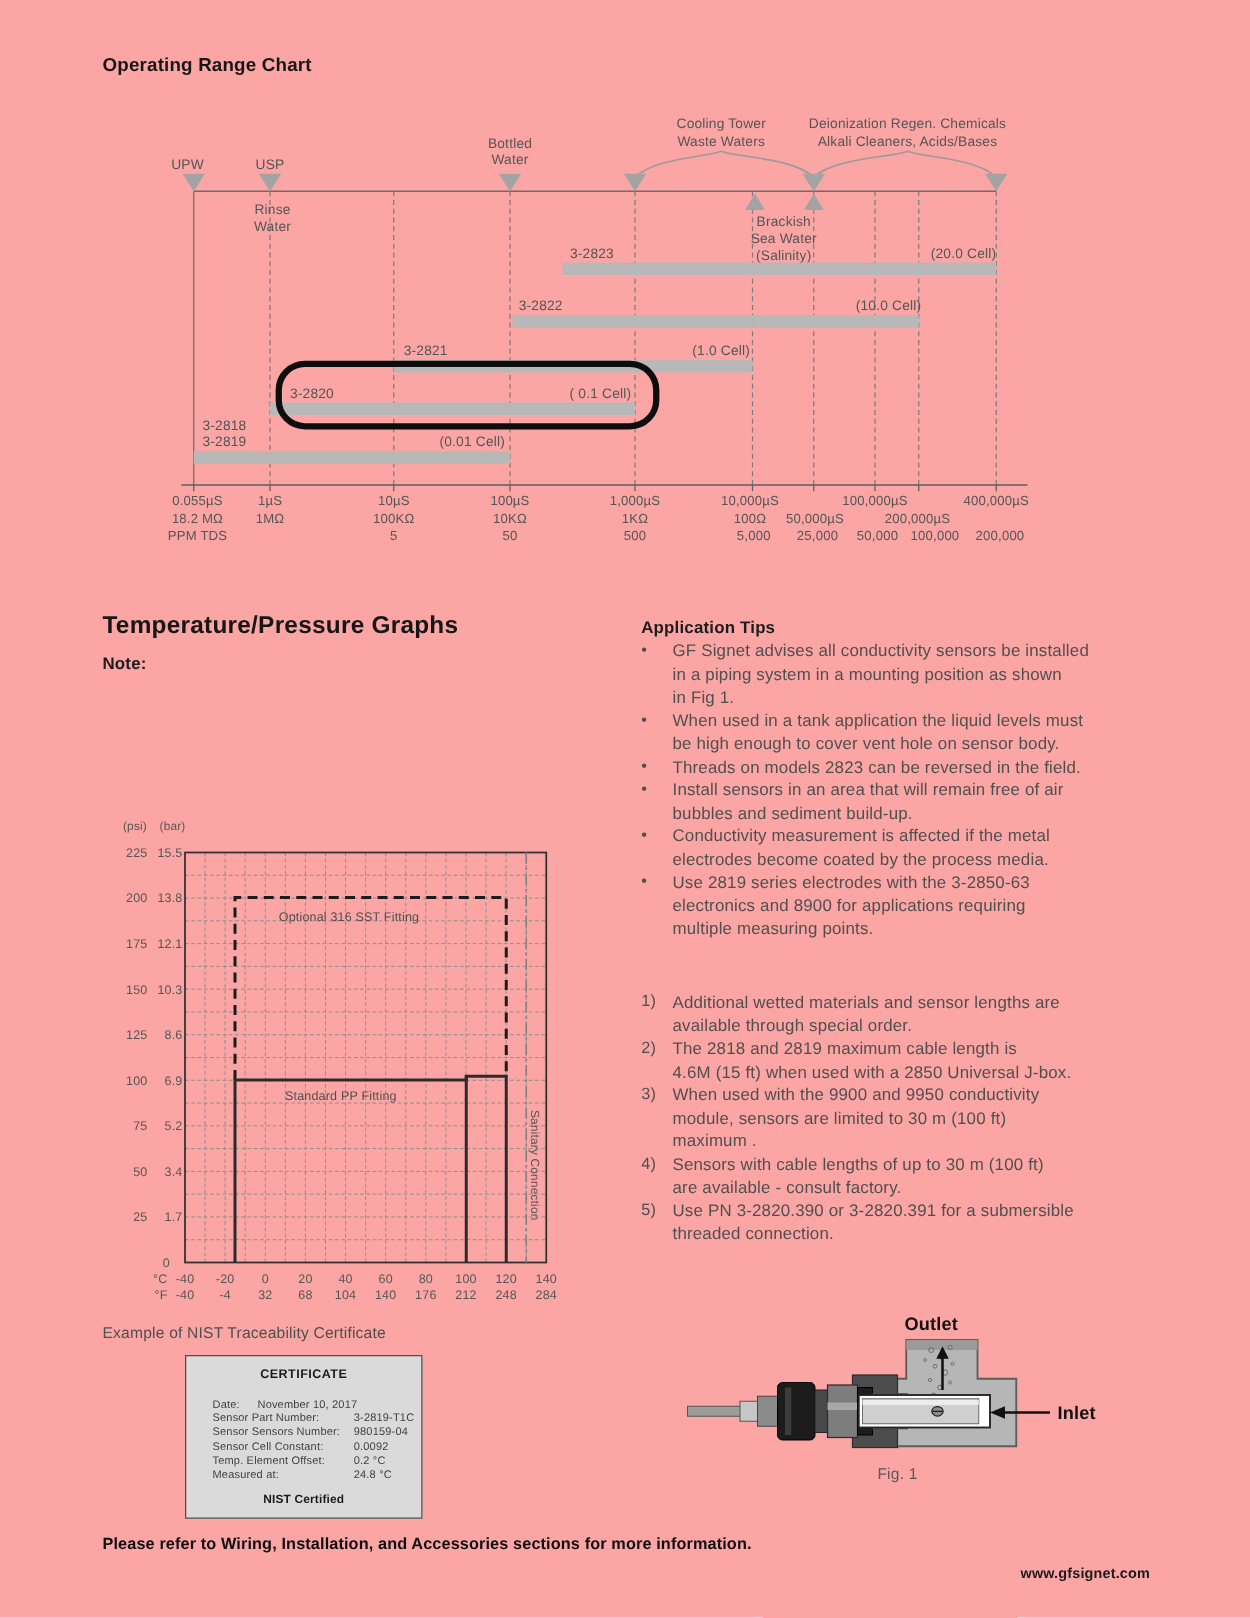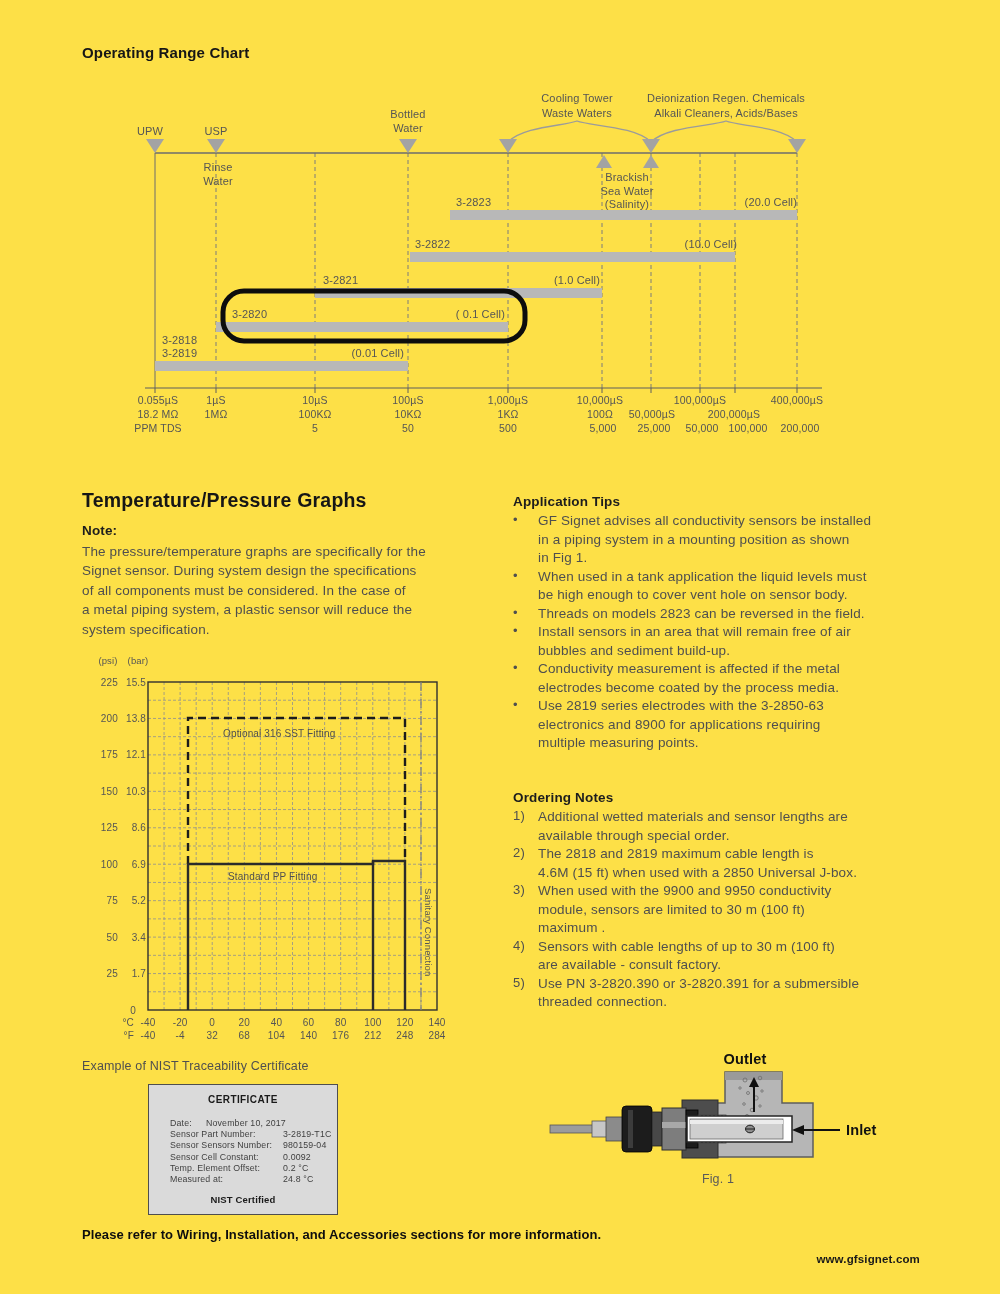--- a/index.html
+++ b/index.html
@@ -1,16 +1,16 @@
 <!DOCTYPE html>
 <html><head>
 <meta charset="utf-8">
 <style>
   html,body{margin:0;padding:0;background:#fff;}
-  .page{position:relative;width:1000px;height:1294px;background:#fde047;overflow:hidden;
+  .page{position:relative;width:1000px;height:1294px;background:#fca5a5;overflow:hidden;
         font-family:"Liberation Sans",sans-serif;color:#4b4b4b;letter-spacing:.15px;}
   .abs{position:absolute;}
   .h1{font-size:15px;font-weight:bold;color:#161616;}
   .h2{font-size:19.5px;font-weight:bold;color:#161616;letter-spacing:.2px;}
   .h3{font-size:13.5px;font-weight:bold;color:#1d1d1d;}
   .body-txt{font-size:13.5px;line-height:19.4px;white-space:pre-line;color:#4f4f4f;}
   .list{width:412px;}
   .list-row{display:flex;align-items:flex-start;}
   .list-marker{flex:0 0 25px;font-size:13px;color:#4f4f4f;padding-top:0;}
   .list-text{flex:1;font-size:13.5px;line-height:18.5px;white-space:pre-line;color:#4f4f4f;}
@@ -117,25 +117,20 @@
       <text x="508" y="352" font-size="10.5px" fill="#555" text-anchor="middle">500</text>
       <text x="603" y="352" font-size="10.5px" fill="#555" text-anchor="middle">5,000</text>
       <text x="654" y="352" font-size="10.5px" fill="#555" text-anchor="middle">25,000</text>
       <text x="702" y="352" font-size="10.5px" fill="#555" text-anchor="middle">50,000</text>
       <text x="748" y="352" font-size="10.5px" fill="#555" text-anchor="middle">100,000</text>
       <text x="800" y="352" font-size="10.5px" fill="#555" text-anchor="middle">200,000</text>
     </svg>
 
   <div class="abs h2" style="left:82px;top:489px;">Temperature/Pressure Graphs</div>
   <div class="abs h3" style="left:82px;top:523px;">Note:</div>
-  <div class="abs body-txt" style="left:82px;top:542px;width:420px;">The pressure/temperature graphs are specifically for the
-Signet sensor.  During system design the specifications
-of all components must be considered.  In the case of
-a metal piping system, a plastic sensor will reduce the
-system specification.</div>
 
   <svg class="abs" id="tp-graph" style="left:80px;top:648px;" width="395" height="400">
       <line x1="84.05555555555556" y1="34" x2="84.05555555555556" y2="362" stroke="#8f8f8f" stroke-width="0.8" stroke-dasharray="3 2"></line>
       <line x1="100.11111111111111" y1="34" x2="100.11111111111111" y2="362" stroke="#8f8f8f" stroke-width="0.8" stroke-dasharray="3 2"></line>
       <line x1="116.16666666666666" y1="34" x2="116.16666666666666" y2="362" stroke="#8f8f8f" stroke-width="0.8" stroke-dasharray="3 2"></line>
       <line x1="132.22222222222223" y1="34" x2="132.22222222222223" y2="362" stroke="#8f8f8f" stroke-width="0.8" stroke-dasharray="3 2"></line>
       <line x1="148.27777777777777" y1="34" x2="148.27777777777777" y2="362" stroke="#8f8f8f" stroke-width="0.8" stroke-dasharray="3 2"></line>
       <line x1="164.33333333333331" y1="34" x2="164.33333333333331" y2="362" stroke="#8f8f8f" stroke-width="0.8" stroke-dasharray="3 2"></line>
       <line x1="180.38888888888889" y1="34" x2="180.38888888888889" y2="362" stroke="#8f8f8f" stroke-width="0.8" stroke-dasharray="3 2"></line>
       <line x1="196.44444444444446" y1="34" x2="196.44444444444446" y2="362" stroke="#8f8f8f" stroke-width="0.8" stroke-dasharray="3 2"></line>
@@ -255,21 +250,20 @@
         <div class="list-row">
           <span class="list-marker">•</span>
           <div class="list-text">Use 2819 series electrodes with the 3-2850-63
 electronics and 8900 for applications requiring
 multiple measuring points.</div>
         </div>
       </div>
   </div>
 
   <div class="abs" style="left:513px;top:790px;">
-    <div class="h3">Ordering Notes</div>
     <div class="list" style="margin-top:3px;">
 
         <div class="list-row">
           <span class="list-marker">1)</span>
           <div class="list-text">Additional wetted materials and sensor lengths are
 available through special order.</div>
         </div>
 
         <div class="list-row">
           <span class="list-marker">2)</span>

